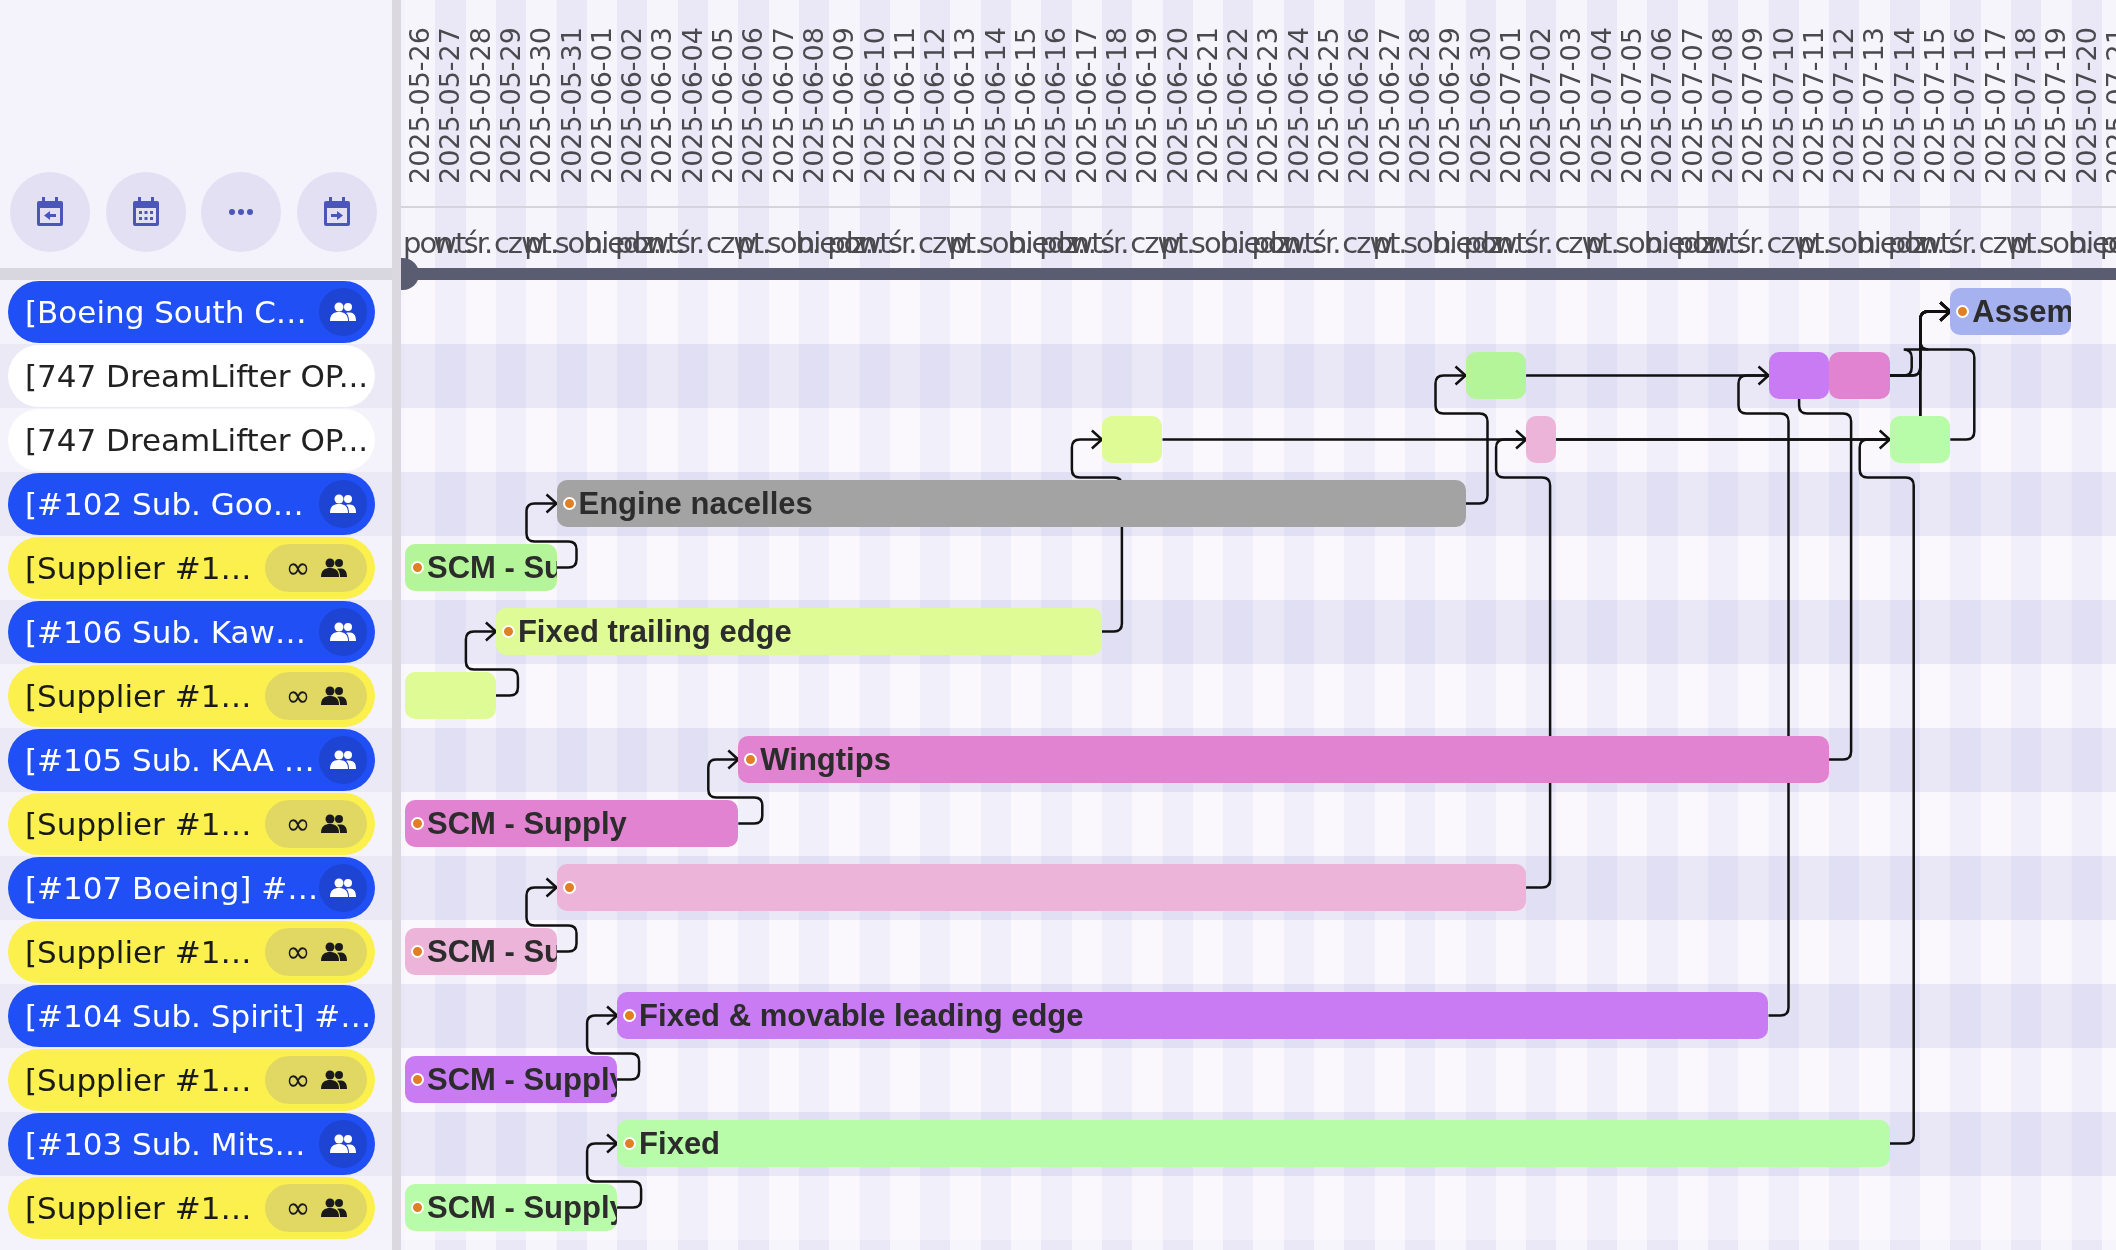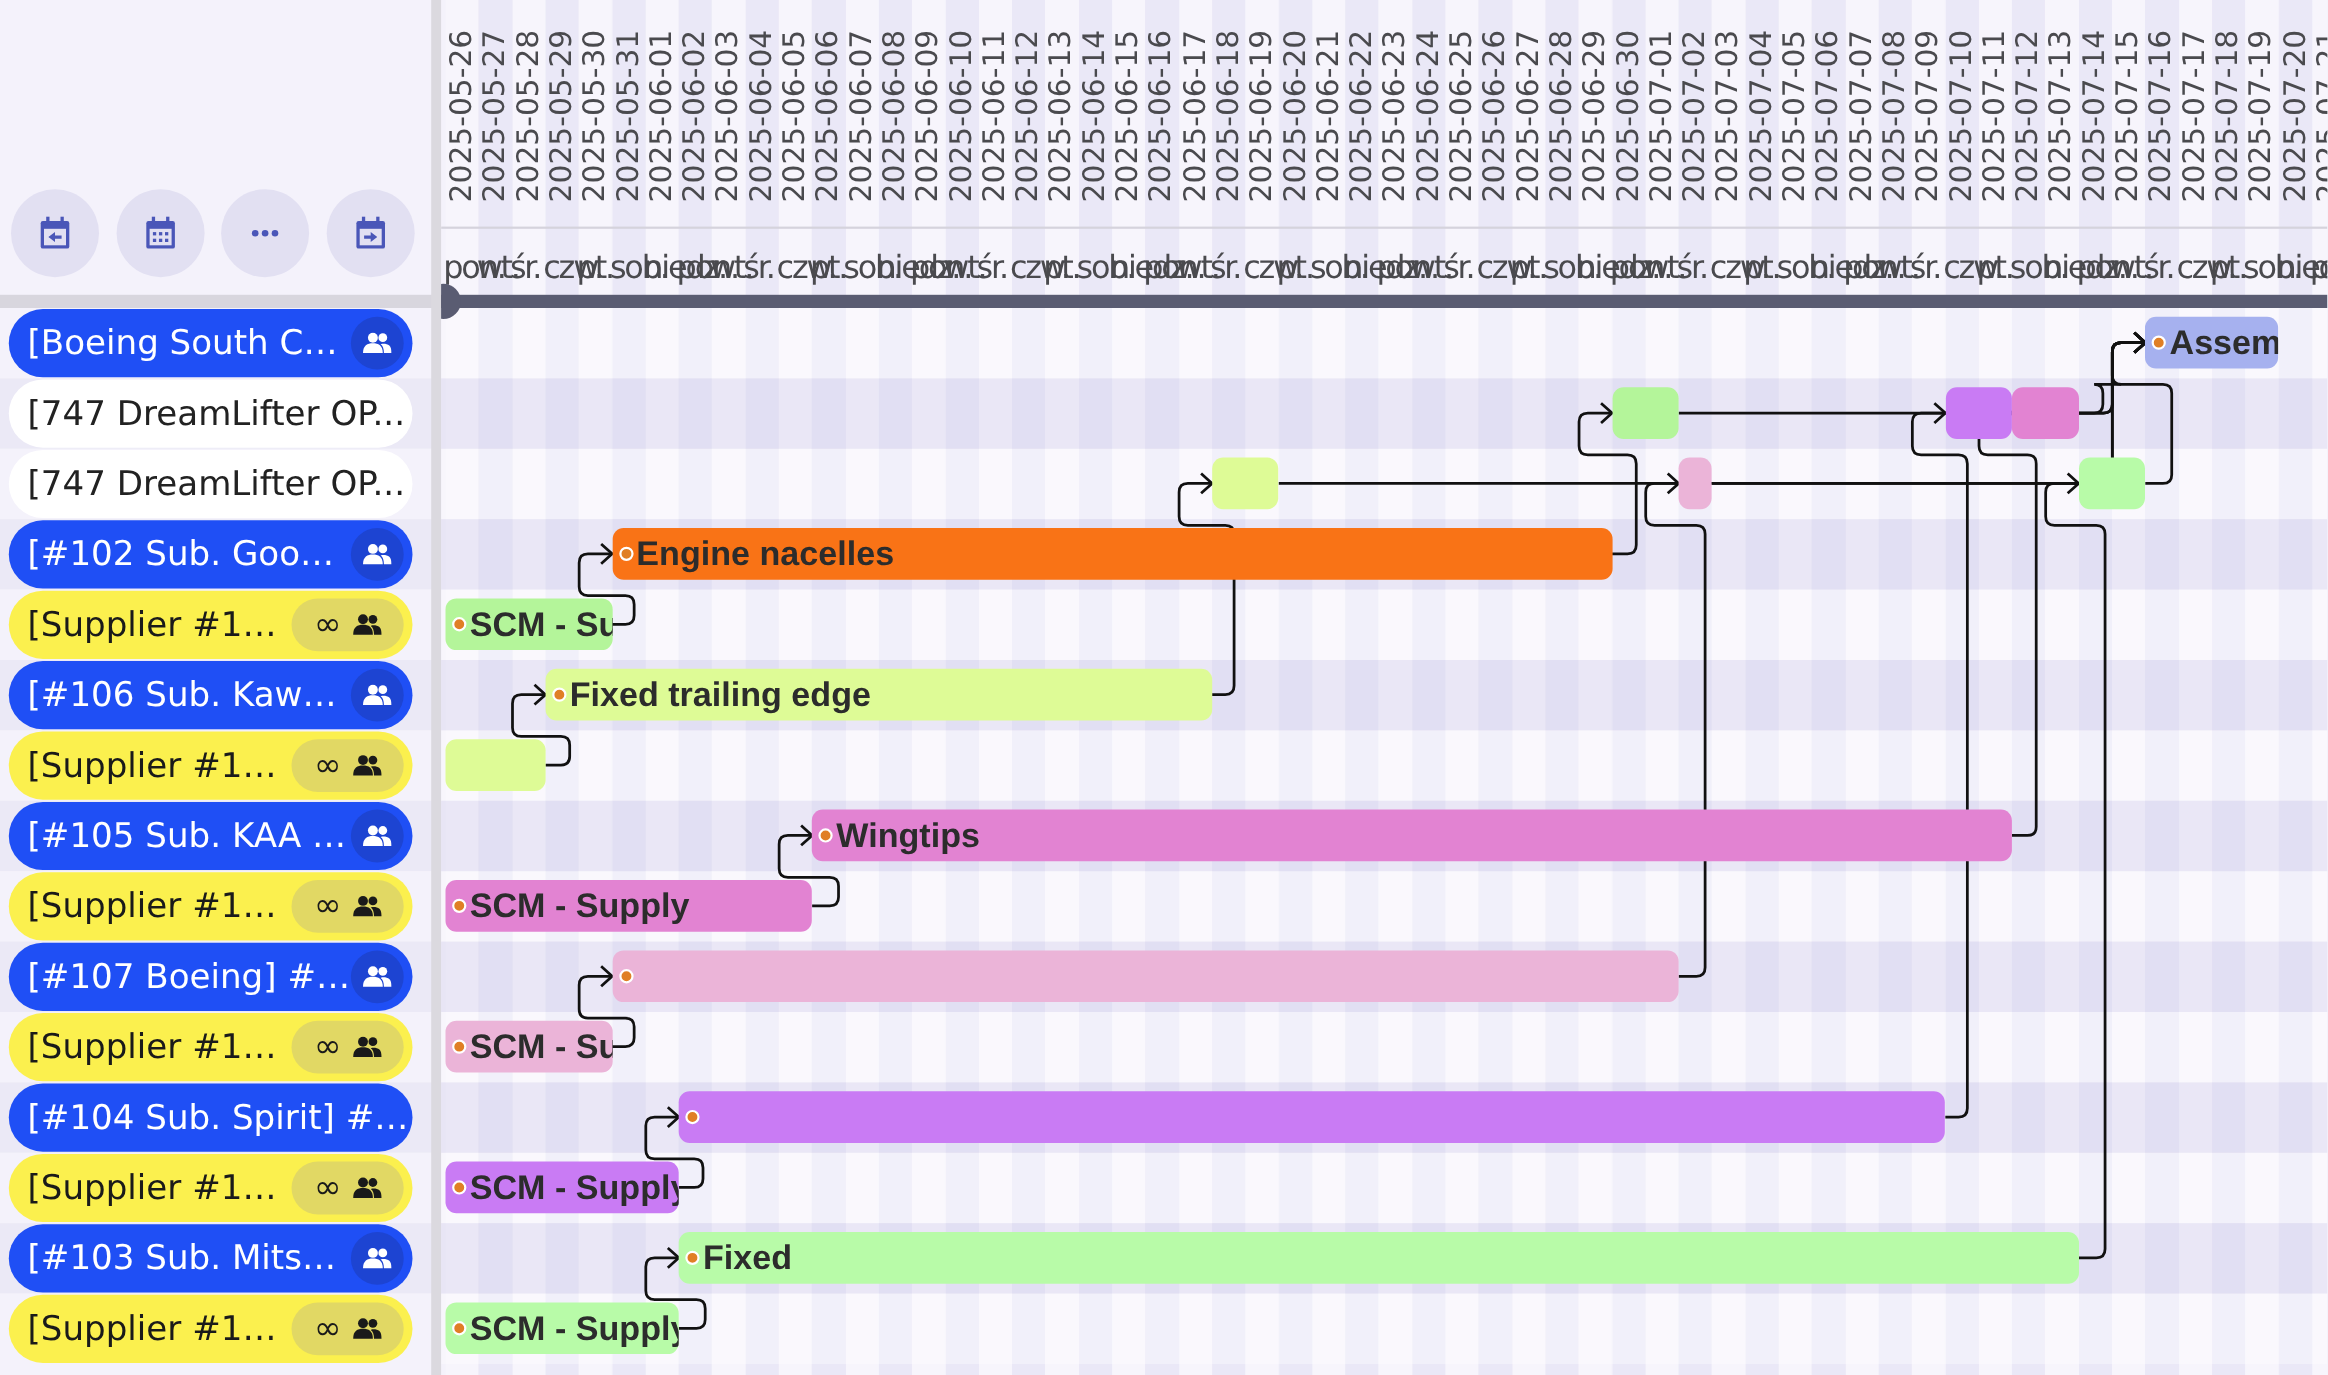--- a/index.html
+++ b/index.html
@@ -578,21 +578,21 @@
       <div class="bar" style="left: 1549.3px; top: 288px; width: 121.2px; background: rgb(166, 177, 239);">
         <span class="dot"></span>
         <span>Assembly</span>
       </div>
       <div class="bar" style="left: 1064.5px; top: 352px; width: 60.6px; background: rgb(180, 245, 154);"></div>
       <div class="bar" style="left: 1367.5px; top: 352px; width: 60.6px; background: rgb(201, 123, 244);"></div>
       <div class="bar" style="left: 1428.1px; top: 352px; width: 60.6px; background: rgb(226, 131, 210);"></div>
       <div class="bar" style="left: 700.9px; top: 416px; width: 60.6px; background: rgb(222, 251, 150);"></div>
       <div class="bar" style="left: 1125.1px; top: 416px; width: 30.3px; background: rgb(235, 180, 216);"></div>
       <div class="bar" style="left: 1488.7px; top: 416px; width: 60.6px; background: rgb(184, 251, 168);"></div>
-      <div class="bar" style="left: 155.5px; top: 480px; width: 909px; background: #f97316;">
+      <div class="bar" style="left: 155.5px; top: 480px; width: 909px; background: #a3a3a3;">
         <span class="dot"></span>
         <span>Engine nacelles</span>
       </div>
       <div class="bar" style="left: 4px; top: 544px; width: 151.5px; background: rgb(180, 245, 154);">
         <span class="dot"></span>
         <span>SCM - Supply</span>
       </div>
       <div class="bar" style="left: 94.9px; top: 608px; width: 606px; background: rgb(222, 251, 150);">
         <span class="dot"></span>
         <span>Fixed trailing edge</span>
@@ -608,20 +608,21 @@
       </div>
       <div class="bar" style="left: 155.5px; top: 864px; width: 969.6px; background: rgb(235, 180, 216);">
         <span class="dot"></span>
       </div>
       <div class="bar" style="left: 4px; top: 928px; width: 151.5px; background: rgb(235, 180, 216);">
         <span class="dot"></span>
         <span>SCM - Supply</span>
       </div>
       <div class="bar" style="left: 216.1px; top: 992px; width: 1151.4px; background: rgb(201, 123, 244);">
         <span class="dot"></span>
+        <span>Fixed &amp; movable leading edge</span>
       </div>
       <div class="bar" style="left: 4px; top: 1056px; width: 212.1px; background: rgb(201, 123, 244);">
         <span class="dot"></span>
         <span>SCM - Supply</span>
       </div>
       <div class="bar" style="left: 216.1px; top: 1120px; width: 1272.6px; background: rgb(184, 251, 168);">
         <span class="dot"></span>
         <span>Fixed</span>
       </div>
       <div class="bar" style="left: 4px; top: 1184px; width: 212.1px; background: rgb(184, 251, 168);">

